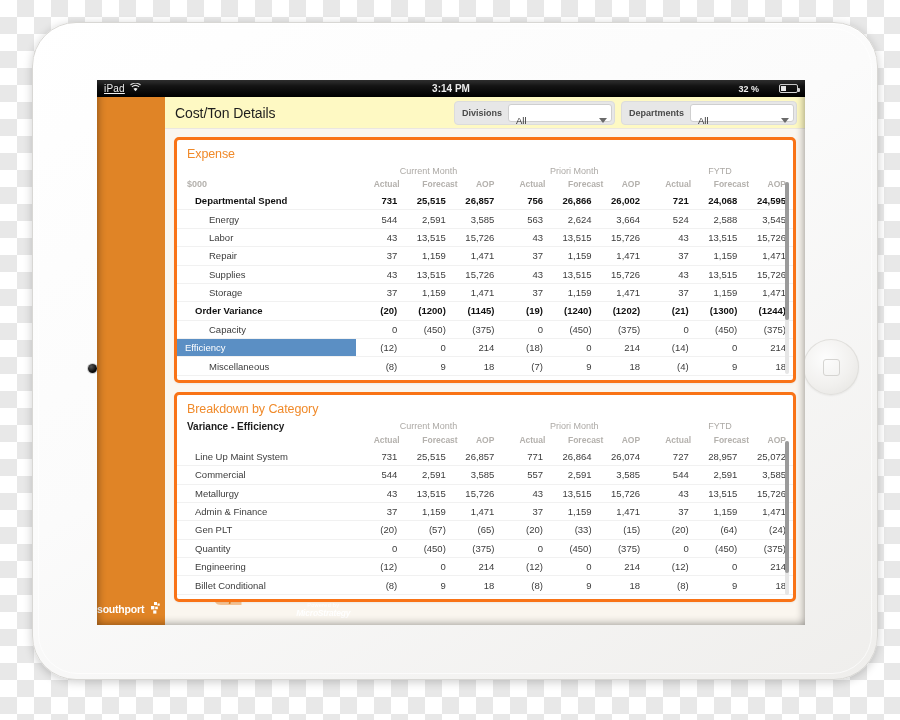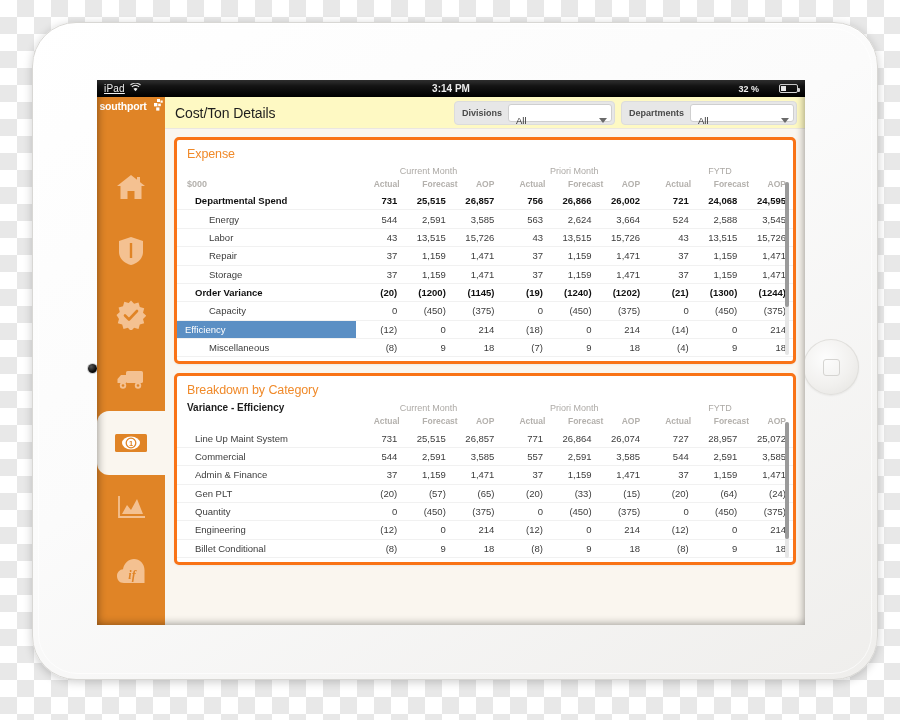--- a/index.html
+++ b/index.html
@@ -99,21 +99,21 @@
   }
   .battery i { position: absolute; left: 1px; top: 1px; bottom: 1px; width: 32%; background: #e9e9e9; display:block; }
 
   
   .app { display: flex; height: 528px; background: #faf6ef; }
 
   
   .sidebar {
     width: 68px; flex: 0 0 68px;
     background: #e08426;
-    display: flex; flex-direction: column; align-items: flex-end;
+    display: flex; flex-direction: row; align-items: flex-end;
     position: relative;
     gap: 34px;
   }
   .brand {
     height: 32px; width: 100%;
     display: flex; align-items: center; justify-content: center; gap: 4px;
     color: #fff;
   }
   .brand-text { font-size: 10.5px; letter-spacing: -.2px; font-weight: 600; }
   .brand-mark { display: inline-block; }
@@ -462,20 +462,32 @@
                     <td>1,159</td>
                     <td>1,471</td>
                     <td>37</td>
                     <td>1,159</td>
                     <td>1,471</td>
                     <td>37</td>
                     <td>1,159</td>
                     <td>1,471</td>
                   </tr>
                   <tr class="data indent">
+                    <td class="lbl">Supplies</td>
+                    <td>43</td>
+                    <td>13,515</td>
+                    <td>15,726</td>
+                    <td>43</td>
+                    <td>13,515</td>
+                    <td>15,726</td>
+                    <td>43</td>
+                    <td>13,515</td>
+                    <td>15,726</td>
+                  </tr>
+                  <tr class="data indent">
                     <td class="lbl">Storage</td>
                     <td>37</td>
                     <td>1,159</td>
                     <td>1,471</td>
                     <td>37</td>
                     <td>1,159</td>
                     <td>1,471</td>
                     <td>37</td>
                     <td>1,159</td>
                     <td>1,471</td>
@@ -589,20 +601,32 @@
                     <td>2,591</td>
                     <td>3,585</td>
                     <td>557</td>
                     <td>2,591</td>
                     <td>3,585</td>
                     <td>544</td>
                     <td>2,591</td>
                     <td>3,585</td>
                   </tr>
                   <tr class="data">
+                    <td class="lbl">Metallurgy</td>
+                    <td>43</td>
+                    <td>13,515</td>
+                    <td>15,726</td>
+                    <td>43</td>
+                    <td>13,515</td>
+                    <td>15,726</td>
+                    <td>43</td>
+                    <td>13,515</td>
+                    <td>15,726</td>
+                  </tr>
+                  <tr class="data">
                     <td class="lbl">Admin &amp; Finance</td>
                     <td>37</td>
                     <td>1,159</td>
                     <td>1,471</td>
                     <td>37</td>
                     <td>1,159</td>
                     <td>1,471</td>
                     <td>37</td>
                     <td>1,159</td>
                     <td>1,471</td>

